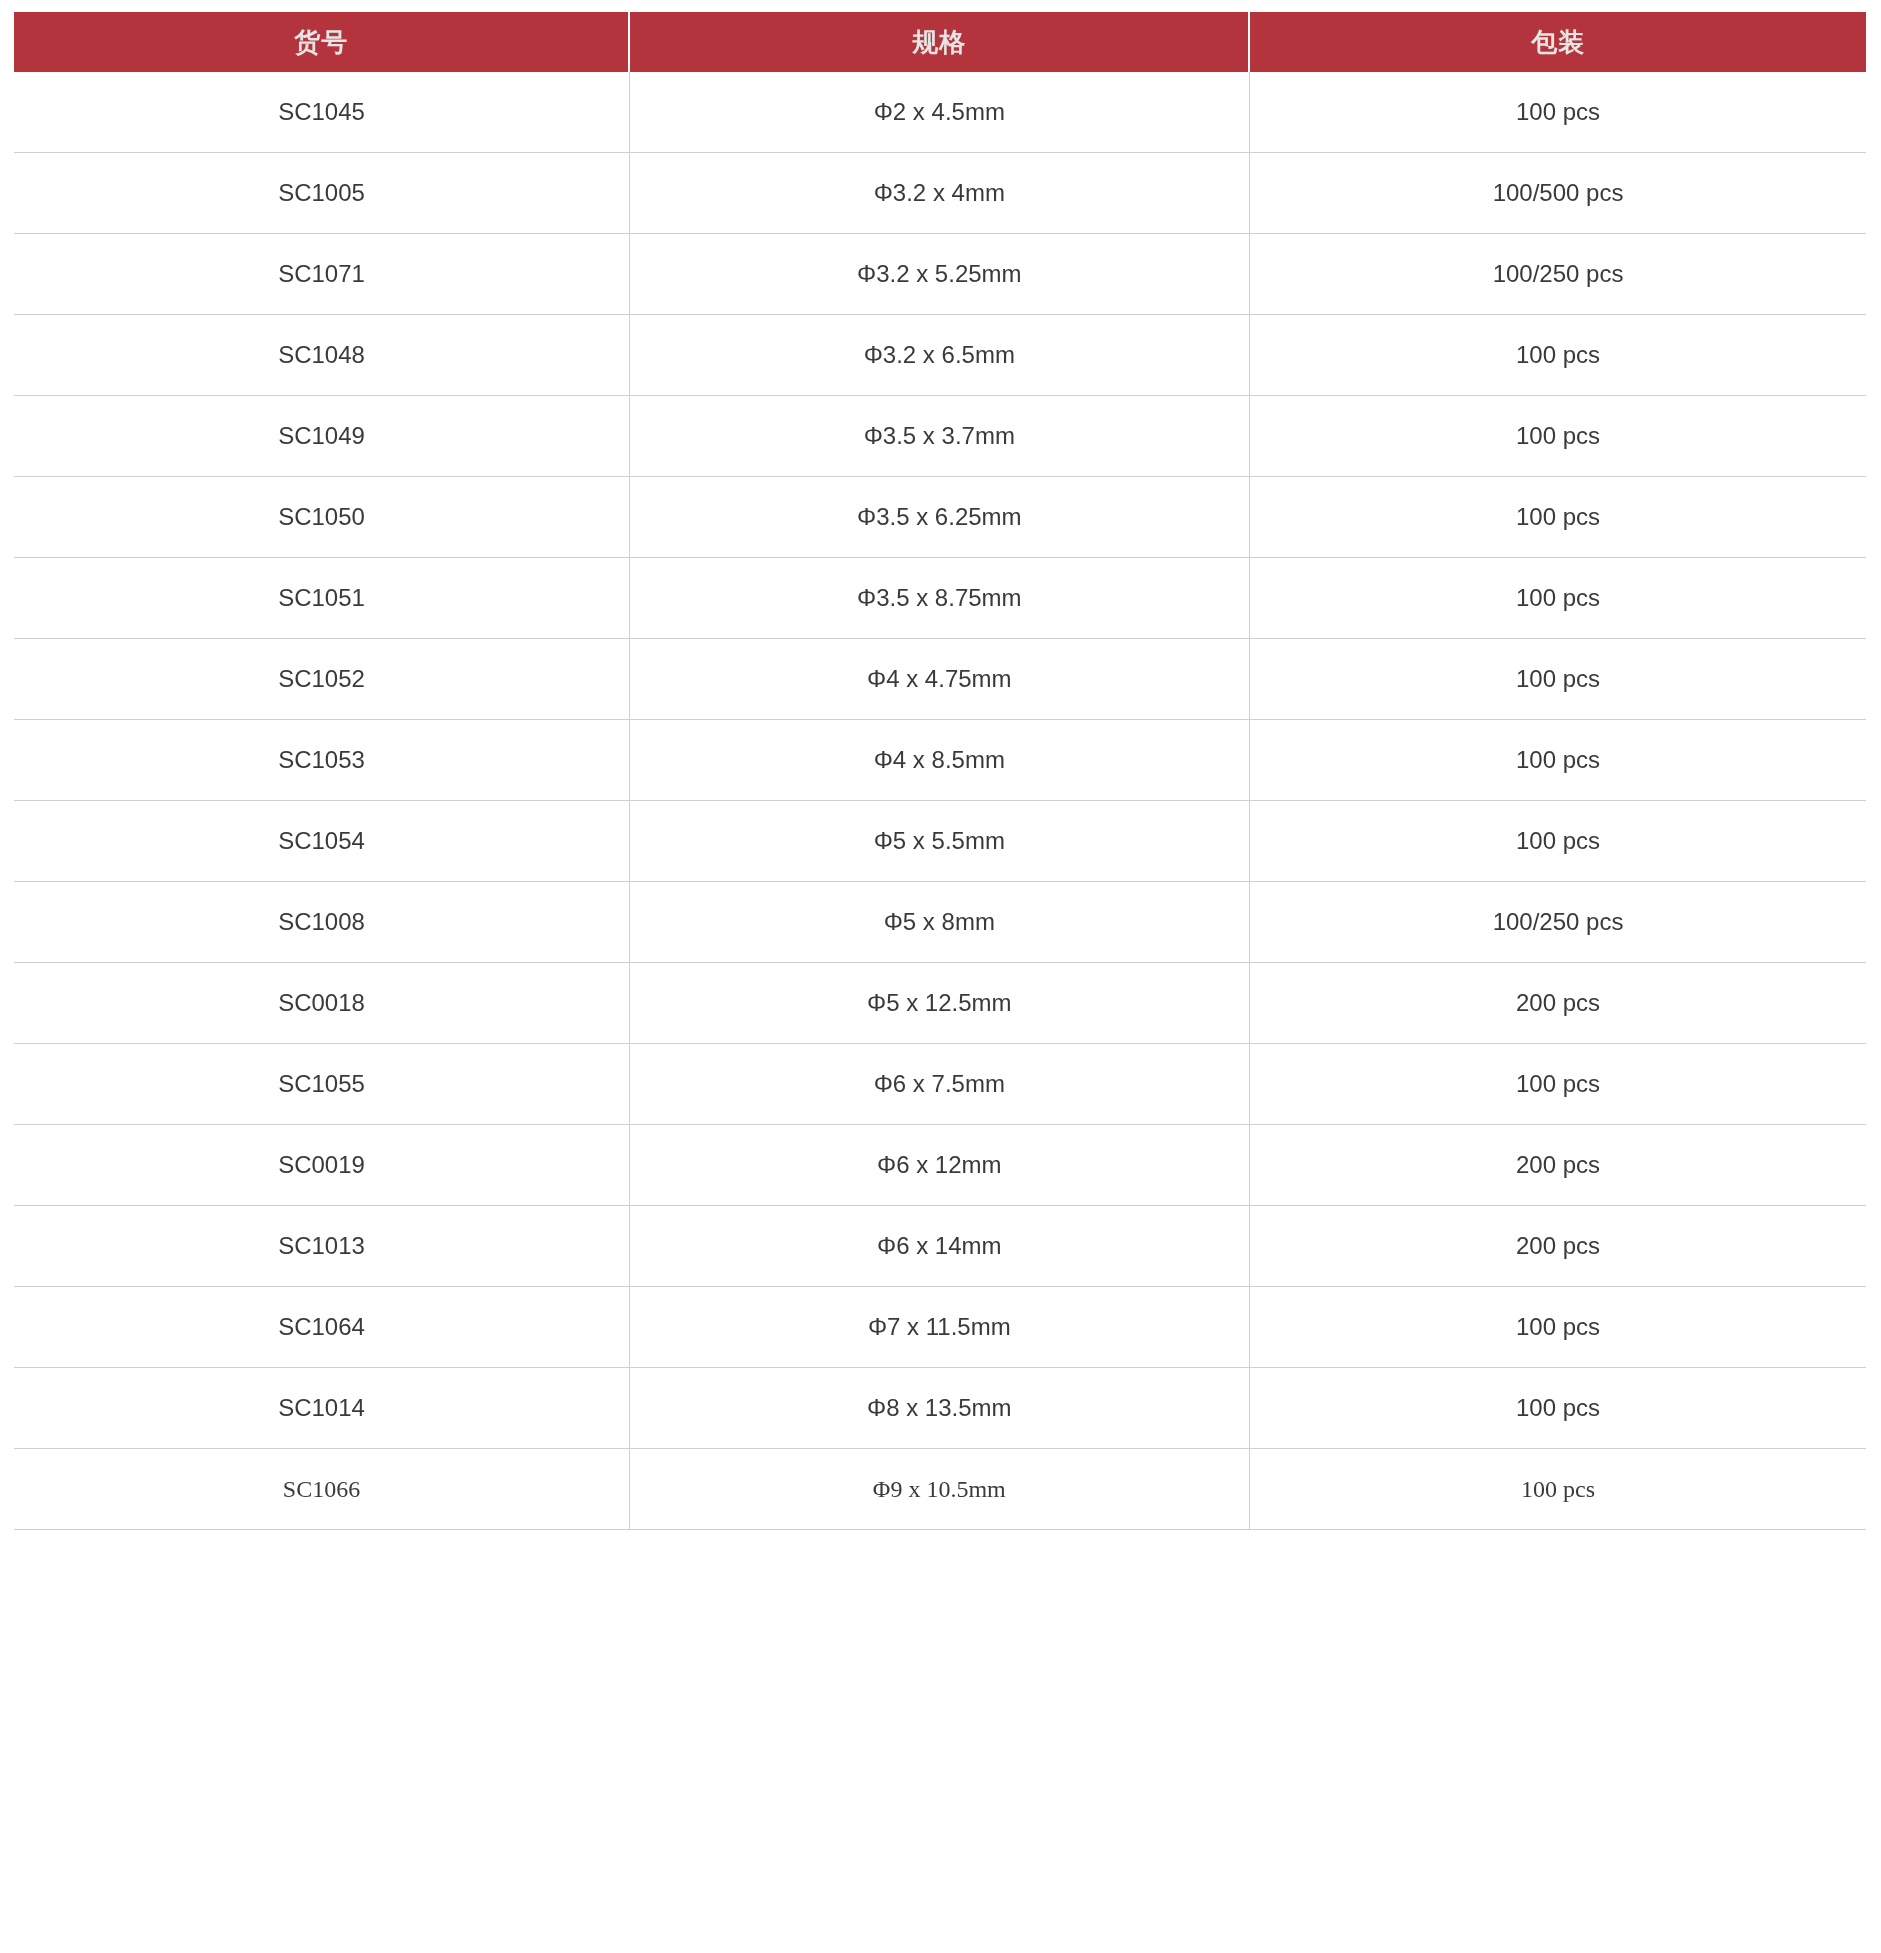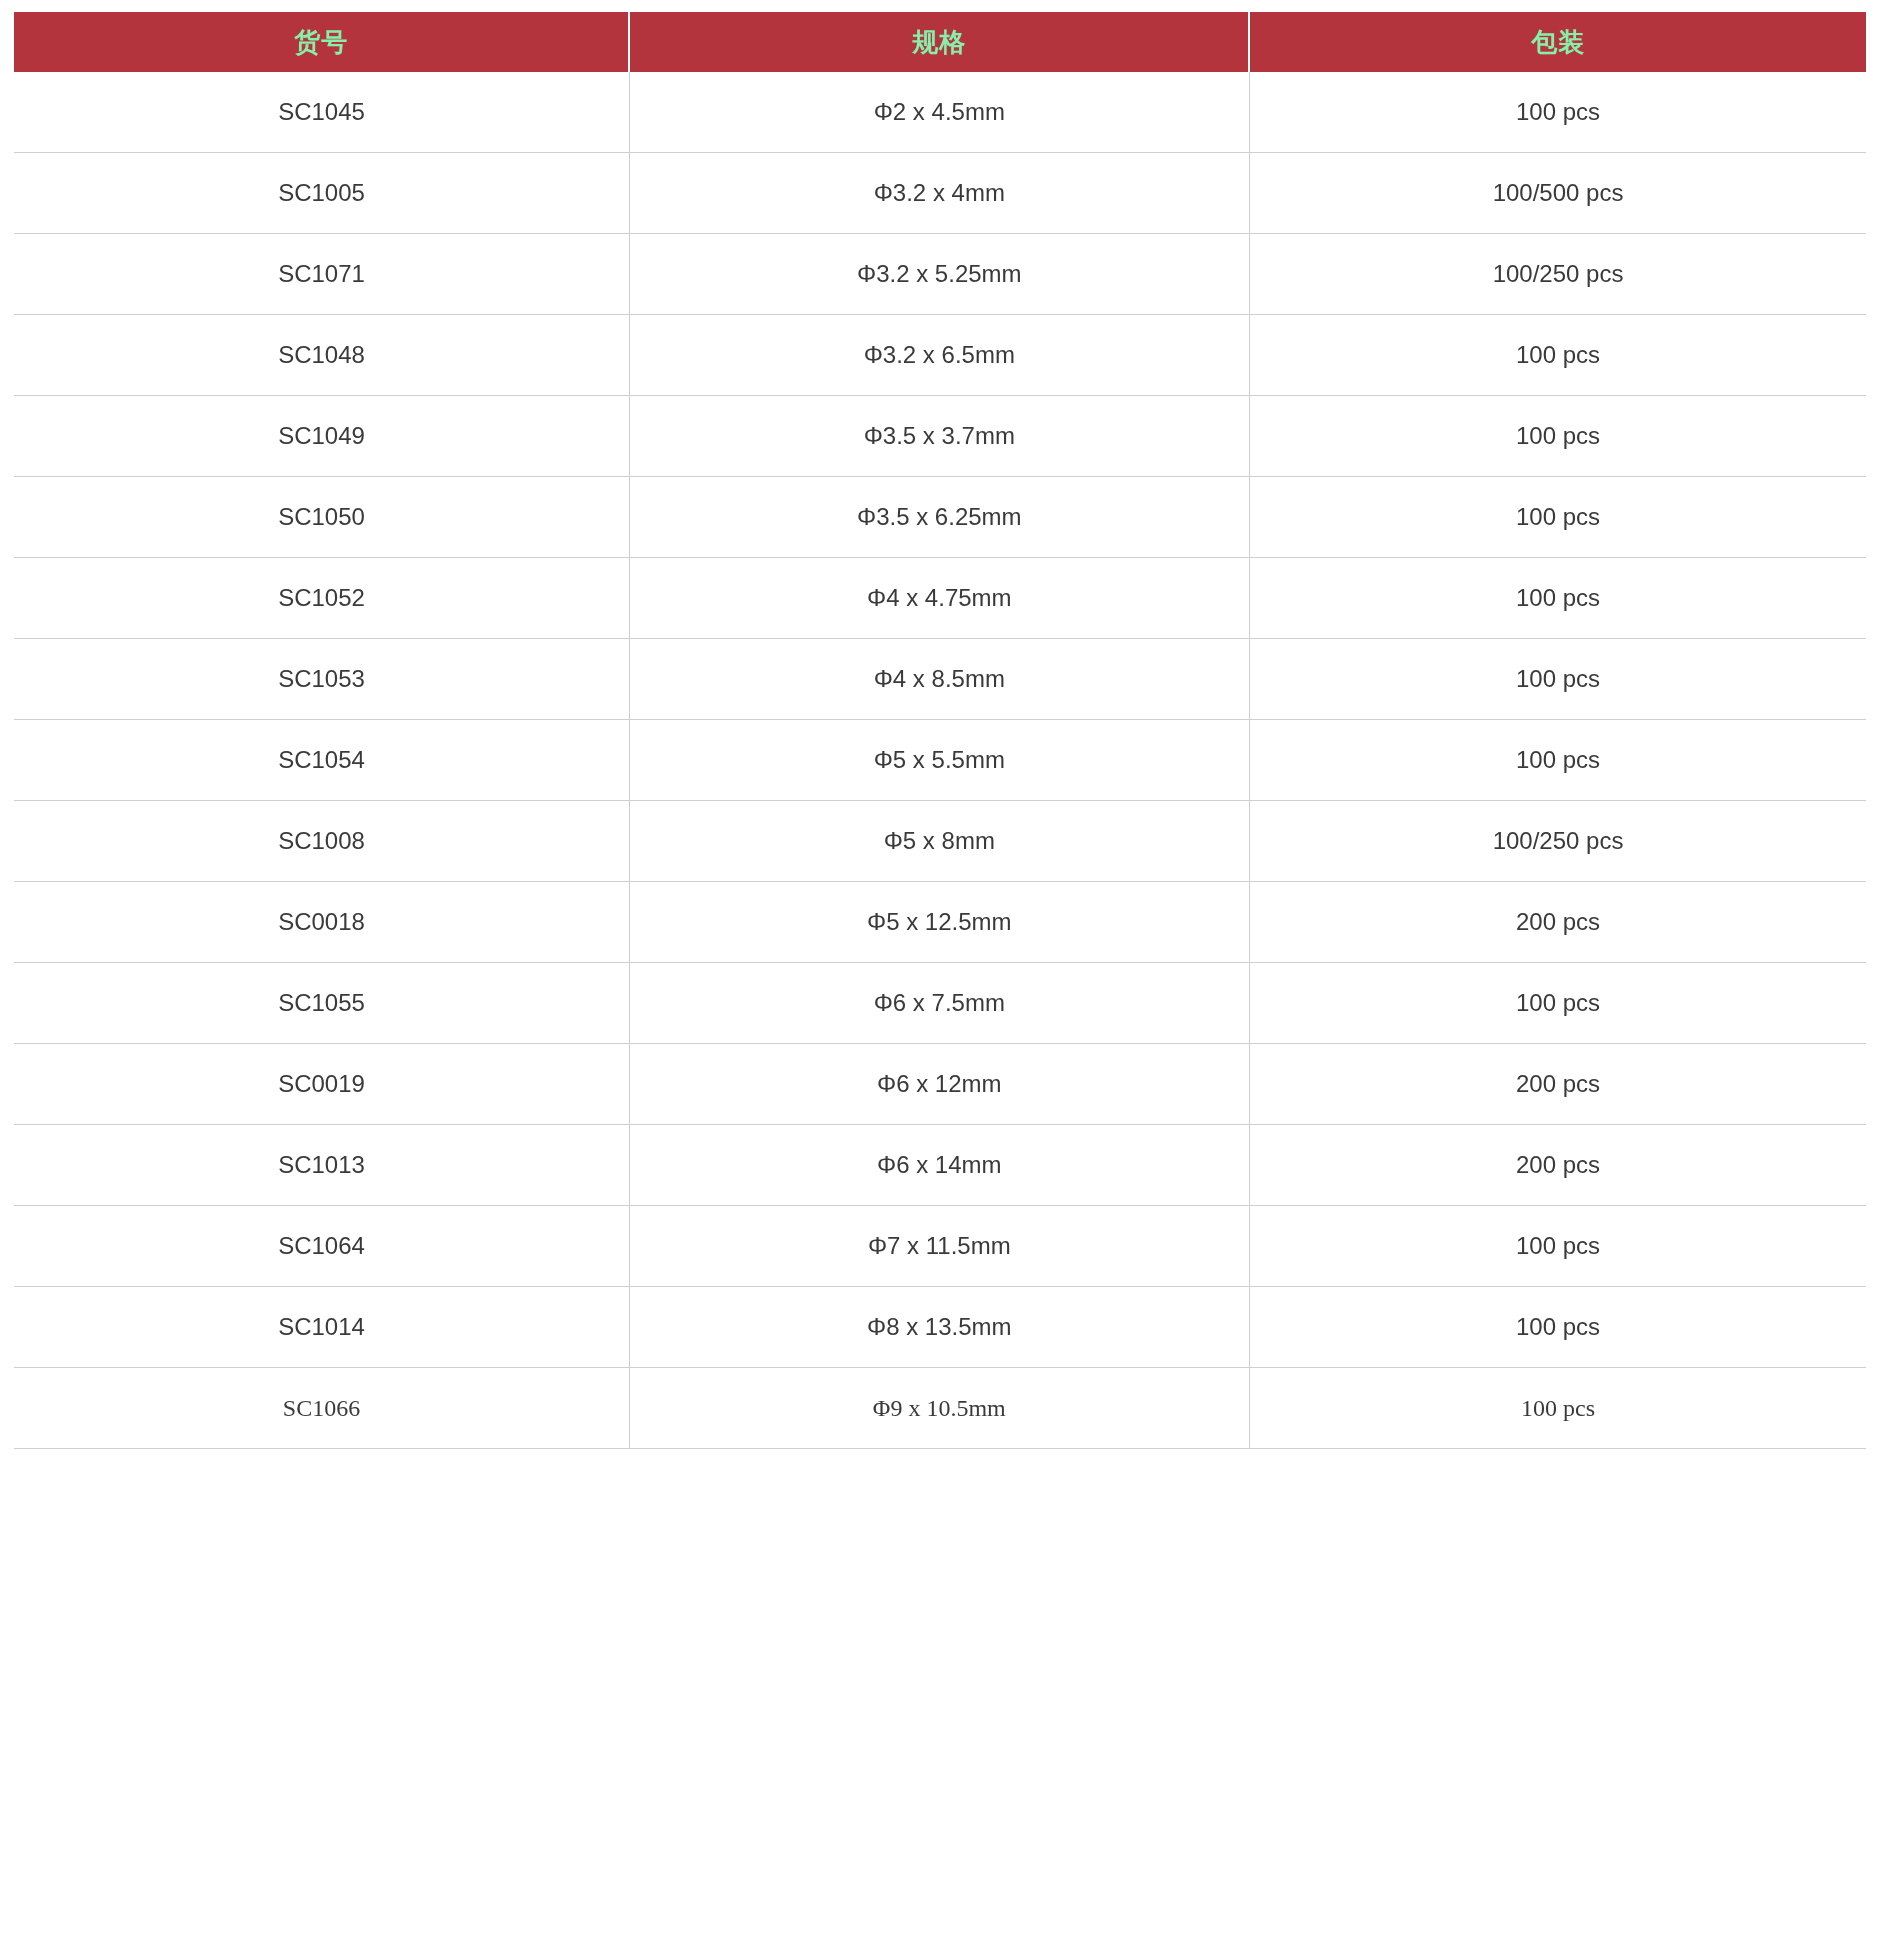--- a/index.html
+++ b/index.html
@@ -26,21 +26,21 @@
     border-collapse: collapse;
     table-layout: fixed;
   }
 
   table.spec-table col.col-code   { width: 615px; }
   table.spec-table col.col-spec   { width: 620px; }
   table.spec-table col.col-pack   { width: 617px; }
 
   thead tr.spec-head-row th {
     background: #b3343c;
-    color: #86efac;
+    color: #e5e5e5;
     height: 60px;
     font-size: 26px;
     font-weight: bold;
     letter-spacing: 1px;
     text-align: center;
     vertical-align: middle;
     border-right: 2.9px solid #ffffff;
     padding: 0;
   }
   thead tr.spec-head-row th:last-child { border-right: none; }
@@ -147,20 +147,31 @@
           </td>
           <td>
             <span class="cell-text">Φ3.5 x 6.25mm</span>
           </td>
           <td>
             <span class="cell-text">100 pcs</span>
           </td>
         </tr>
         <tr class="spec-row">
           <td>
+            <span class="cell-text">SC1051</span>
+          </td>
+          <td>
+            <span class="cell-text">Φ3.5 x 8.75mm</span>
+          </td>
+          <td>
+            <span class="cell-text">100 pcs</span>
+          </td>
+        </tr>
+        <tr class="spec-row">
+          <td>
             <span class="cell-text">SC1052</span>
           </td>
           <td>
             <span class="cell-text">Φ4 x 4.75mm</span>
           </td>
           <td>
             <span class="cell-text">100 pcs</span>
           </td>
         </tr>
         <tr class="spec-row">

